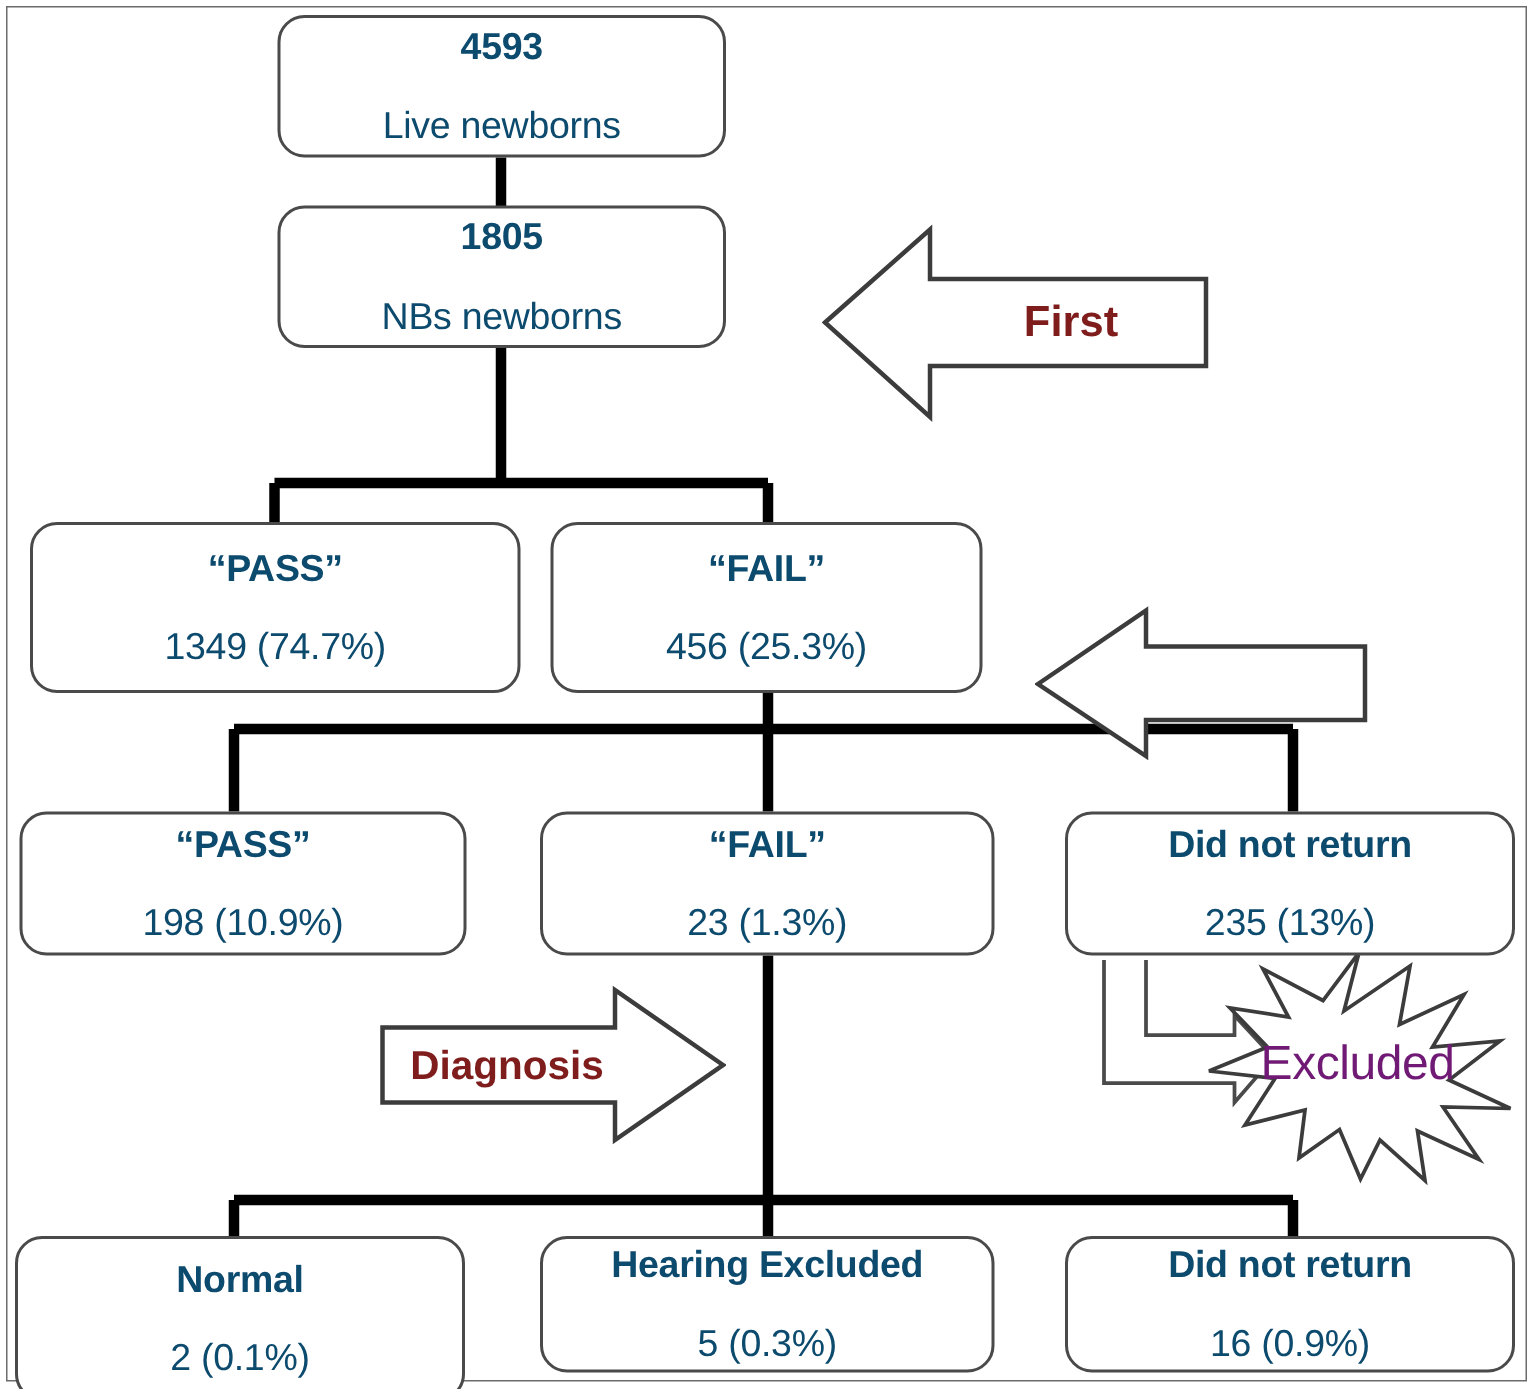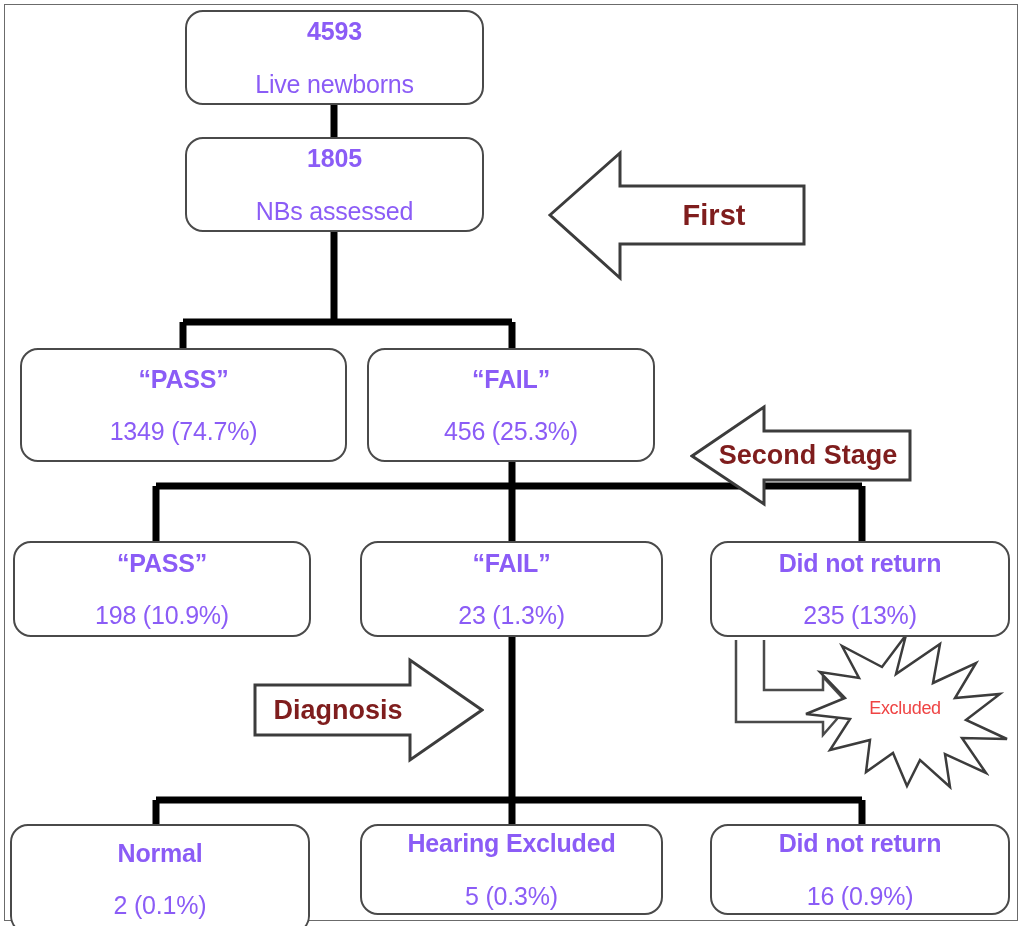--- a/index.html
+++ b/index.html
@@ -38,21 +38,21 @@
     position: absolute;
     box-sizing: border-box;
     background: #ffffff;
     border: 2.5px solid #4a4a4a;
     border-radius: 18px;
     display: flex;
     flex-direction: column;
     align-items: center;
     justify-content: center;
     text-align: center;
-    color: #8b5cf6;
+    color: #0c4a6e;
     z-index: 5;
   }
   .node .n-title {
     font-weight: bold;
     font-size: 25px;
     line-height: 1.05;
     letter-spacing: -0.2px;
   }
   .node .n-sub {
     font-weight: normal;
@@ -80,22 +80,22 @@
   }
   .burst .burst-label {
     position: absolute;
     left: 0;
     top: 0;
     width: 100%;
     height: 100%;
     display: flex;
     align-items: center;
     justify-content: center;
-    font-size: 18px;
-    color: #ef4444;
+    font-size: 32px;
+    color: #701a75;
     letter-spacing: -0.3px;
     padding-bottom: 6px;
     box-sizing: border-box;
   }
 </style>
 </head>
 <body>
 
 <div id="canvas">
 
@@ -129,21 +129,21 @@
     </g>
   </svg>
 
   <div class="node" style="left:185px; top:10px; width:299px; height:95px;">
     <div class="n-title">4593</div>
     <div class="n-sub">Live newborns</div>
   </div>
 
   <div class="node" style="left:185px; top:137px; width:299px; height:95px;">
     <div class="n-title">1805</div>
-    <div class="n-sub">NBs assessed</div>
+    <div class="n-sub">NBs newborns</div>
   </div>
 
   <div class="node" style="left:20px; top:348px; width:327px; height:114px;">
     <div class="n-title">“PASS”</div>
     <div class="n-sub">1349 (74.7%)</div>
   </div>
 
   <div class="node" style="left:367px; top:348px; width:288px; height:114px;">
     <div class="n-title">“FAIL”</div>
     <div class="n-sub">456 (25.3%)</div>
@@ -183,21 +183,20 @@
     <svg width="258" height="135" viewBox="0 0 258 135" xmlns="http://www.w3.org/2000/svg">
       <polygon points="2,67 72,5 72,38 256,38 256,96 72,96 72,130" fill="#ffffff" stroke="#3c3c3c" stroke-width="3" stroke-linejoin="miter"></polygon>
     </svg>
     <div class="b-label" style="left:86px; top:38px; width:160px; height:58px; font-size:29px;">First</div>
   </div>
 
   <div class="banner" style="left:690px; top:404px; width:222px; height:103px;">
     <svg width="222" height="103" viewBox="0 0 222 103" xmlns="http://www.w3.org/2000/svg">
       <polygon points="2,52 74,3 74,27 220,27 220,76 74,76 74,100" fill="#ffffff" stroke="#3c3c3c" stroke-width="3" stroke-linejoin="miter"></polygon>
     </svg>
-    <div class="b-label" style="left:20px; top:27px; width:196px; height:49px; font-size:27px;">Second Stage</div>
   </div>
 
   <div class="banner" style="left:252px; top:655px; width:232px; height:110px;">
     <svg width="232" height="110" viewBox="0 0 232 110" xmlns="http://www.w3.org/2000/svg">
       <polygon points="230,55 158,5 158,30 3,30 3,80 158,80 158,105" fill="#ffffff" stroke="#3c3c3c" stroke-width="3" stroke-linejoin="miter"></polygon>
     </svg>
     <div class="b-label" style="left:12px; top:30px; width:148px; height:50px; font-size:27px;">Diagnosis</div>
   </div>
 
   <div class="burst" style="left:800px; top:632px; width:210px; height:158px;">

